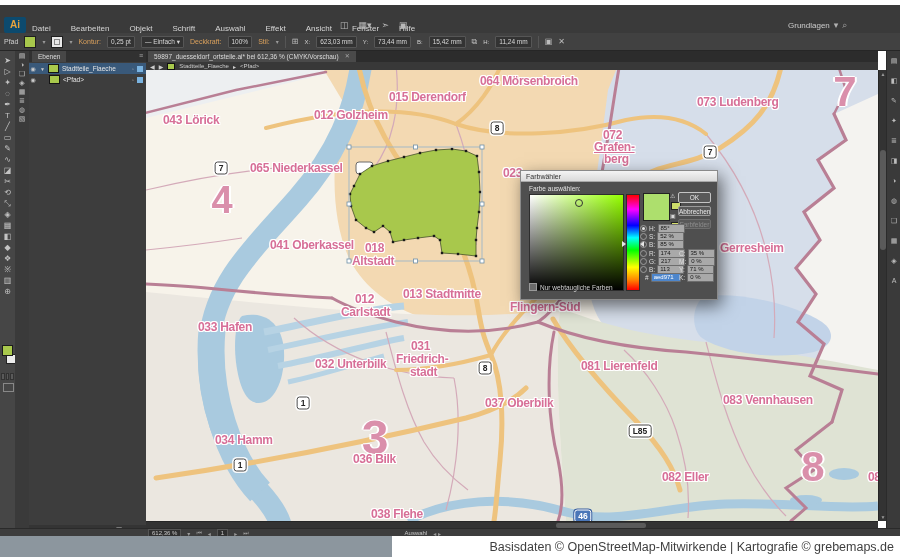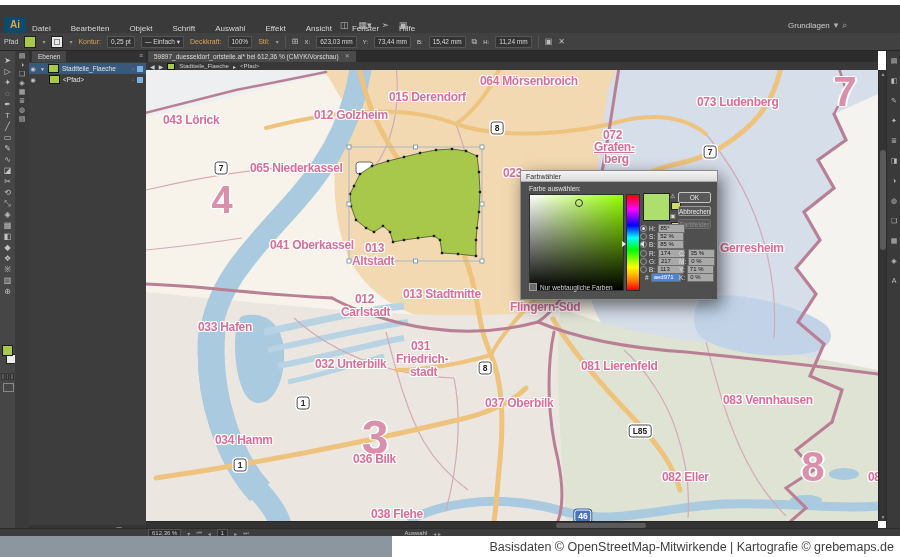--- a/index.html
+++ b/index.html
@@ -412,21 +412,21 @@
       <div class="map-label" style="left: 168px; top: 38px;">012 Golzheim</div>
       <div class="map-label" style="left: 17px; top: 43px;">043 Lörick</div>
       <div class="map-label" style="left: 104px; top: 91px;">065 Niederkassel</div>
       <div class="map-label" style="left: 357px; top: 96px;">023</div>
       <div class="map-label" style="left: 457px; top: 58px;">072</div>
       <div class="map-label" style="left: 448px; top: 70px; text-decoration: underline;">Grafen-</div>
       <div class="map-label" style="left: 458px; top: 82px;">berg</div>
       <div class="map-label" style="left: 551px; top: 25px;">073 Ludenberg</div>
       <div class="map-label" style="left: 574px; top: 171px;">Gerresheim</div>
       <div class="map-label" style="left: 91px; top: 168px; margin-left: 33px;">041 Oberkassel</div>
-      <div class="map-label" style="left: 219px; top: 171px;">013</div>
+      <div class="map-label" style="left: 219px; top: 171px;">018</div>
       <div class="map-label" style="left: 206px; top: 184px;">Altstadt</div>
       <div class="map-label" style="left: 209px; top: 222px;">012</div>
       <div class="map-label" style="left: 195px; top: 235px;">Carlstadt</div>
       <div class="map-label" style="left: 257px; top: 217px;">013 Stadtmitte</div>
       <div class="map-label" style="left: 52px; top: 250px;">033 Hafen</div>
       <div class="map-label" style="left: 169px; top: 287px;">032 Unterbilk</div>
       <div class="map-label" style="left: 265px; top: 269px;">031</div>
       <div class="map-label" style="left: 250px; top: 282px;">Friedrich-</div>
       <div class="map-label" style="left: 264px; top: 295px;">stadt</div>
       <div class="map-label" style="left: 364px; top: 230px;">Flingern-Süd</div>

